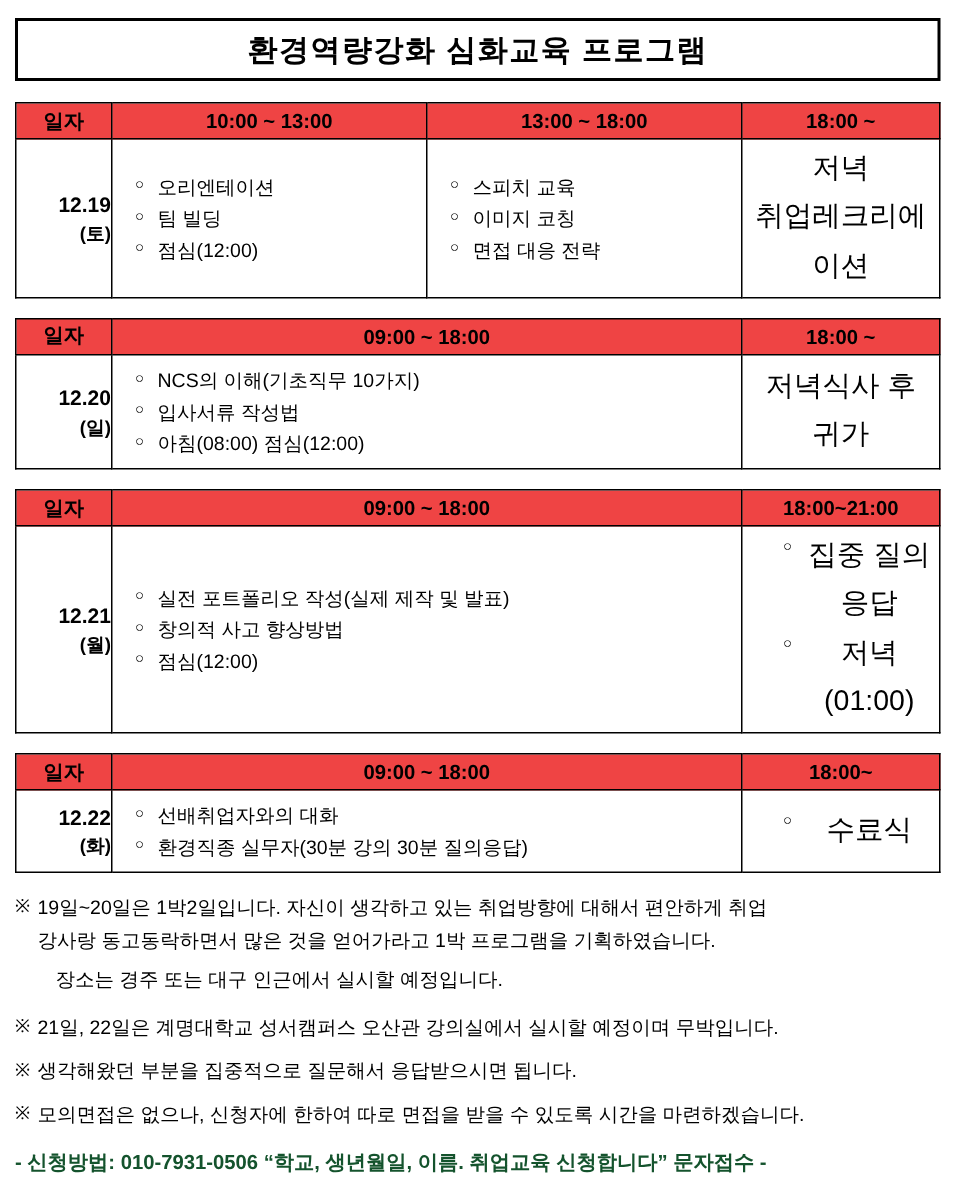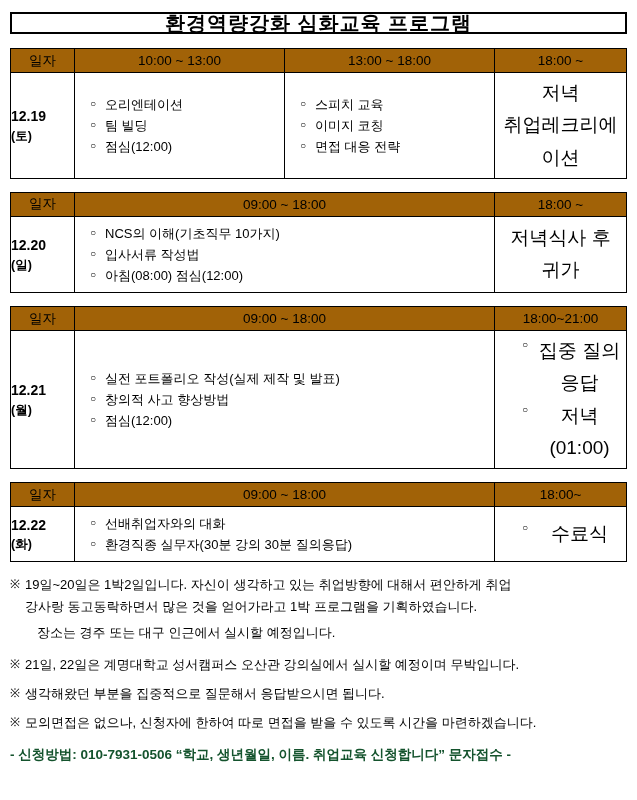--- a/index.html
+++ b/index.html
@@ -16,21 +16,21 @@
     position: relative;
   }
   .page {
     width: 637px;
     height: 800px;
     padding: 8px 10px 0 10px;
   }
   
   .title-box {
     border: 2px solid #000;
-    height: 22px;
+    height: 42px;
     display: flex;
     align-items: center;
     justify-content: center;
     margin: 4px 0 14px 0;
   }
   .title-box .title-text {
     font-size: 20px;
     font-weight: bold;
     letter-spacing: 1px;
   }
@@ -40,28 +40,28 @@
     border-collapse: collapse;
     table-layout: fixed;
     margin-bottom: 13px;
   }
   table.sched td, table.sched th {
     border: 1px solid #000;
     padding: 0;
     vertical-align: middle;
   }
   .hdr td {
-    background: #a16207;
+    background: #ef4444;
     text-align: center;
-    font-weight: normal;
+    font-weight: bold;
     font-size: 13.5px;
     height: 24px;
   }
   .daycell {
-    text-align: left;
+    text-align: right;
     font-weight: bold;
     font-size: 14px;
     line-height: 1.45;
     width: 64px;
     margin-left: 10px;
   }
   .daycell .dow {
     font-size: 12.5px;
     font-weight: bold;
   }

